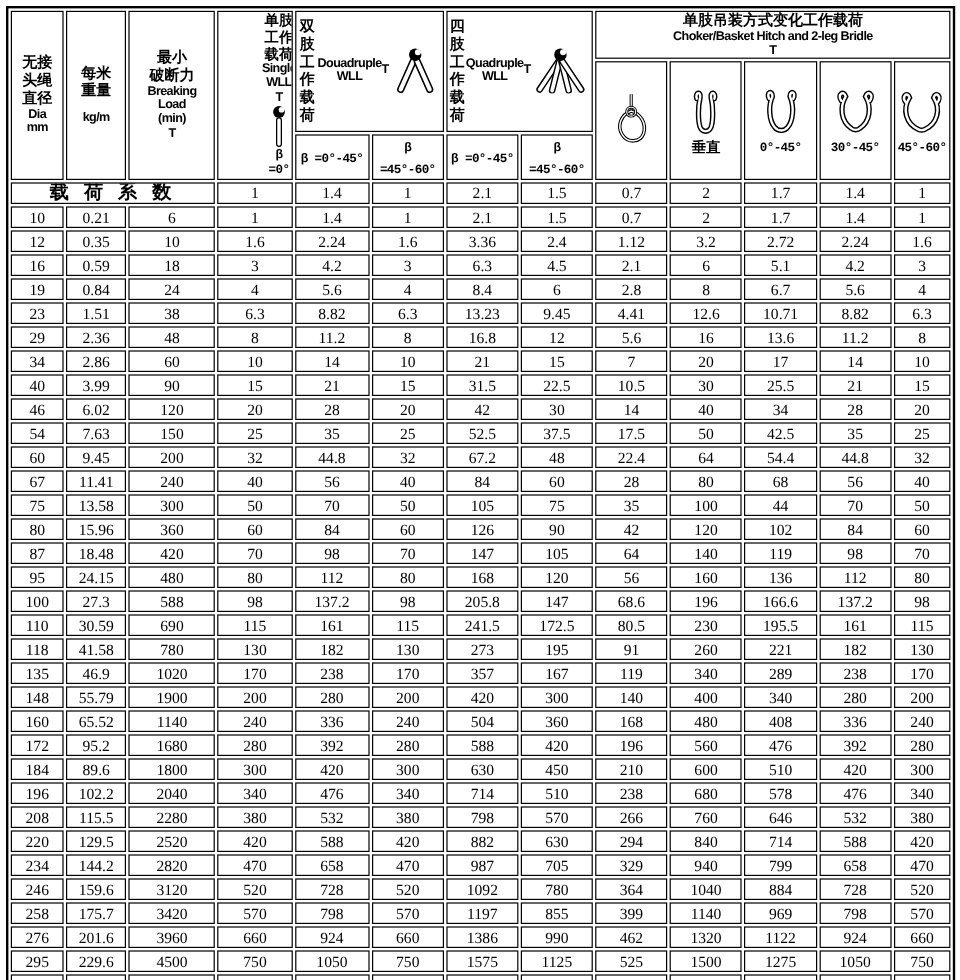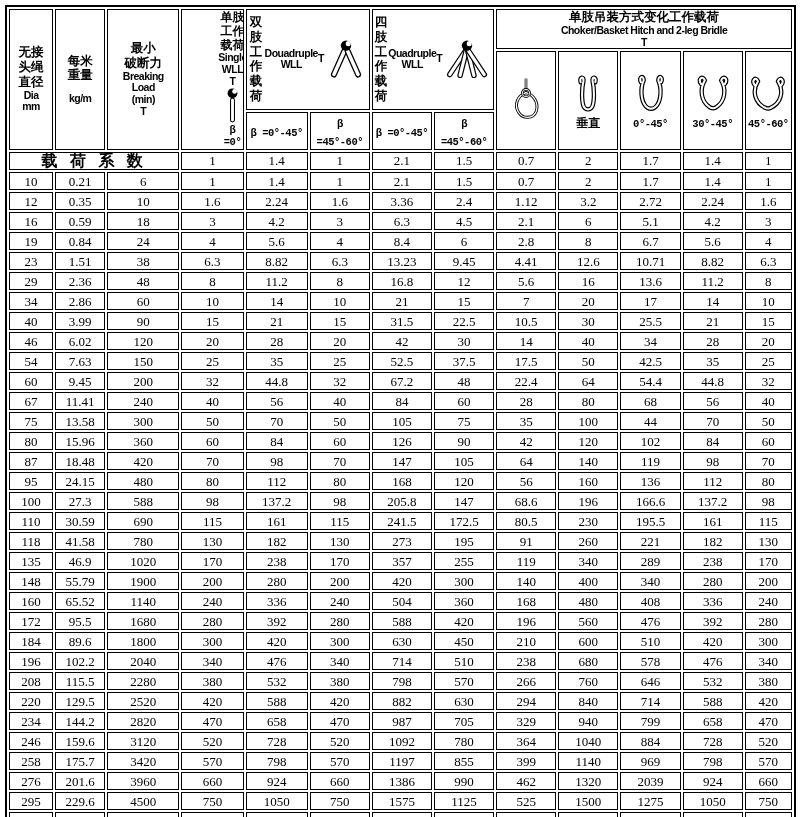--- a/index.html
+++ b/index.html
@@ -526,21 +526,21 @@
           <td>130</td>
         </tr>
         <tr>
           <td>135</td>
           <td>46.9</td>
           <td>1020</td>
           <td>170</td>
           <td>238</td>
           <td>170</td>
           <td>357</td>
-          <td>255</td>
+          <td>167</td>
           <td>119</td>
           <td>340</td>
           <td>289</td>
           <td>238</td>
           <td>170</td>
         </tr>
         <tr>
           <td>148</td>
           <td>55.79</td>
           <td>1900</td>
@@ -565,21 +565,21 @@
           <td>504</td>
           <td>360</td>
           <td>168</td>
           <td>480</td>
           <td>408</td>
           <td>336</td>
           <td>240</td>
         </tr>
         <tr>
           <td>172</td>
-          <td>95.5</td>
+          <td>95.2</td>
           <td>1680</td>
           <td>280</td>
           <td>392</td>
           <td>280</td>
           <td>588</td>
           <td>420</td>
           <td>196</td>
           <td>560</td>
           <td>476</td>
           <td>392</td>
@@ -694,21 +694,21 @@
           <td>276</td>
           <td>201.6</td>
           <td>3960</td>
           <td>660</td>
           <td>924</td>
           <td>660</td>
           <td>1386</td>
           <td>990</td>
           <td>462</td>
           <td>1320</td>
-          <td>2039</td>
+          <td>1122</td>
           <td>924</td>
           <td>660</td>
         </tr>
         <tr>
           <td>295</td>
           <td>229.6</td>
           <td>4500</td>
           <td>750</td>
           <td>1050</td>
           <td>750</td>

